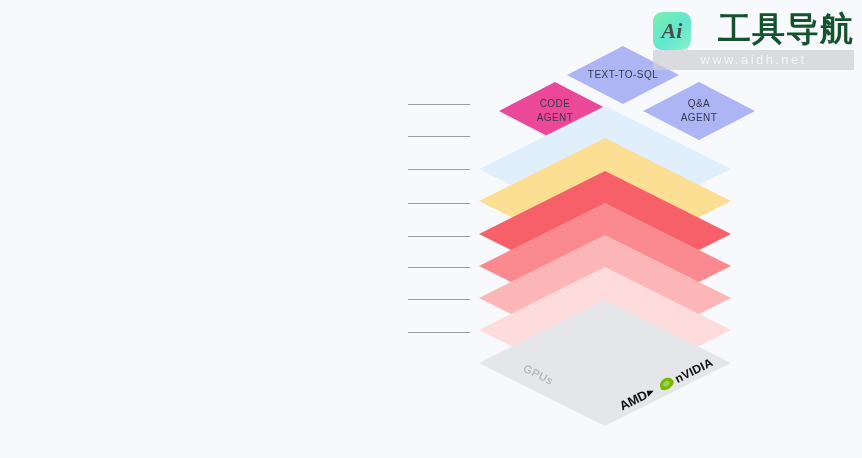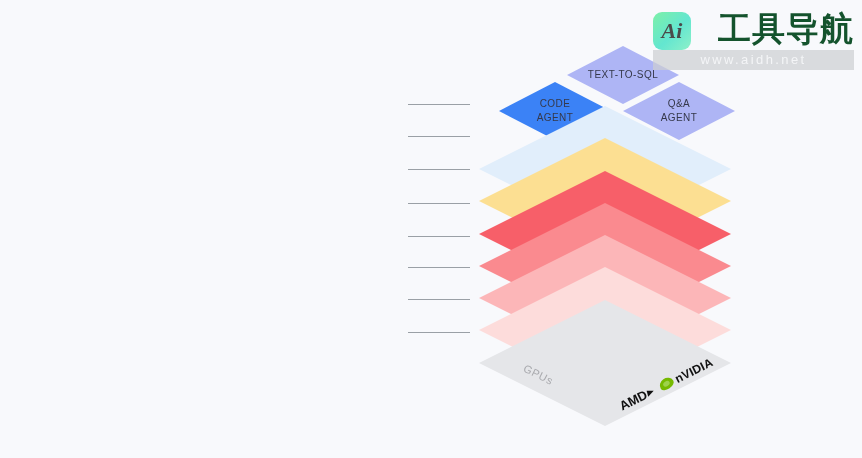--- a/index.html
+++ b/index.html
@@ -132,25 +132,25 @@
       <div class="connector" style="top: 267px; background: rgb(154, 160, 166);"></div>
       <div class="connector" style="top: 299px; background: rgb(154, 160, 166);"></div>
       <div class="connector" style="top: 332px; background: rgb(154, 160, 166);"></div>
     </div>
 
   <div id="iso">
       <div class="layer" style="top: 38px;">
         <div class="node" style="background: rgb(174, 181, 245); left: 88px; top: -22px;">
           <span>TEXT-TO-SQL</span>
         </div>
-        <div class="node" style="background: #3b82f6; left: 20px; top: 14px;">
+        <div class="node" style="background: #ec4899; left: 20px; top: 14px;">
           <span>CODE</span>
           <span>AGENT</span>
         </div>
-        <div class="node" style="background: rgb(174, 181, 245); left: 144px; top: 14px;">
+        <div class="node" style="background: rgb(174, 181, 245); left: 164px; top: 14px;">
           <span>Q&amp;A</span>
           <span>AGENT</span>
         </div>
         <div class="node" style="background: rgb(174, 181, 245); left: 88px; top: 50px;">
           <span>CONTENT</span>
           <span>ANALYSIS</span>
         </div>
       </div>
       <div class="layer" style="top: 76px;">
         <div class="plate" style="background: rgb(225, 238, 251);"></div>

